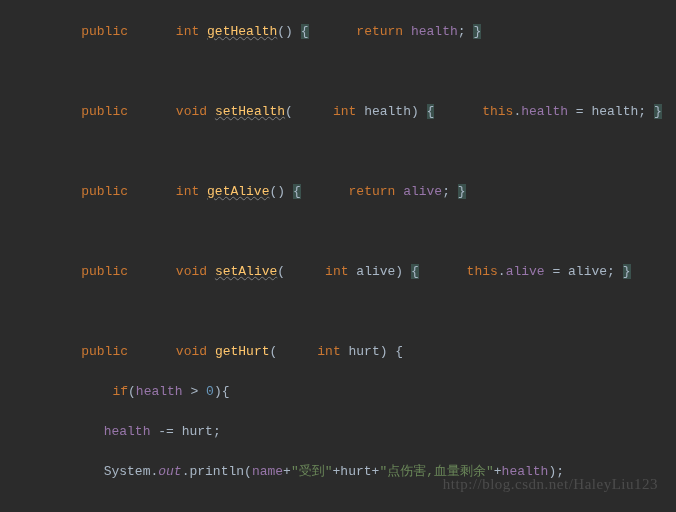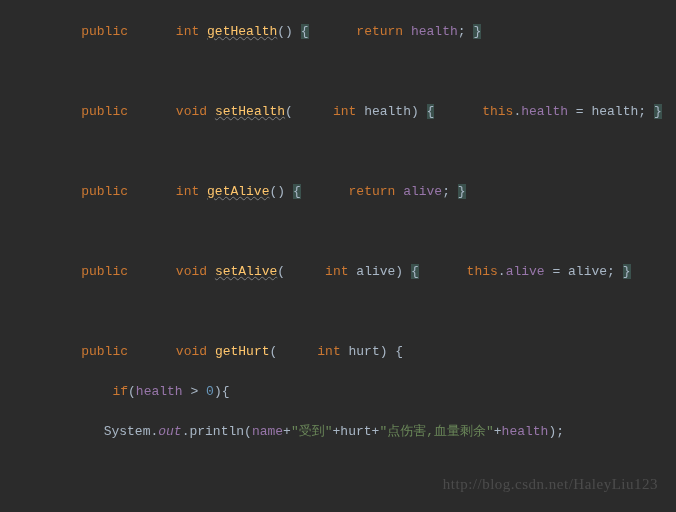--- a/index.html
+++ b/index.html
@@ -54,20 +54,21 @@
 <span class="line">    <span class="kw">public</span> <span class="kw">int</span> <span class="method-u">getHealth</span><span class="paren">()</span> <span class="brace-hl">{</span> <span class="kw">return</span> <span class="field">health</span><span>;</span> <span class="brace-hl">}</span></span>
 <span class="line"> </span>
 <span class="line">    <span class="kw">public</span> <span class="kw">void</span> <span class="method-u">setHealth</span><span class="paren">(</span><span class="kw">int</span> <span class="param">health</span><span class="paren">)</span> <span class="brace-hl">{</span> <span class="kw">this</span><span>.</span><span class="field">health</span><span> = </span><span class="param">health</span><span>;</span> <span class="brace-hl">}</span></span>
 <span class="line"> </span>
 <span class="line">    <span class="kw">public</span> <span class="kw">int</span> <span class="method-u">getAlive</span><span class="paren">()</span> <span class="brace-hl">{</span> <span class="kw">return</span> <span class="field">alive</span><span>;</span> <span class="brace-hl">}</span></span>
 <span class="line"> </span>
 <span class="line">    <span class="kw">public</span> <span class="kw">void</span> <span class="method-u">setAlive</span><span class="paren">(</span><span class="kw">int</span> <span class="param">alive</span><span class="paren">)</span> <span class="brace-hl">{</span> <span class="kw">this</span><span>.</span><span class="field">alive</span><span> = </span><span class="param">alive</span><span>;</span> <span class="brace-hl">}</span></span>
 <span class="line"> </span>
 <span class="line">    <span class="kw">public</span> <span class="kw">void</span> <span class="method">getHurt</span><span class="paren">(</span><span class="kw">int</span> <span class="param">hurt</span><span class="paren">)</span> {</span>
 <span class="line">        <span class="kw">if</span><span class="paren">(</span><span class="field">health</span><span> &gt; </span><span class="num">0</span><span class="paren">)</span>{</span>
+<span class="line">            <span class="field">health</span><span> -= </span><span class="param">hurt</span><span>;</span></span>
 <span class="line">            <span class="cls">System</span><span>.</span><span class="static-f">out</span><span>.</span><span>println</span><span class="paren">(</span><span class="field">name</span><span>+</span><span class="str">"受到"</span><span>+</span><span class="param">hurt</span><span>+</span><span class="str">"点伤害,血量剩余"</span><span>+</span><span class="field">health</span><span class="paren">)</span><span>;</span></span>
 
 
 
 
 
 
 
 
 

